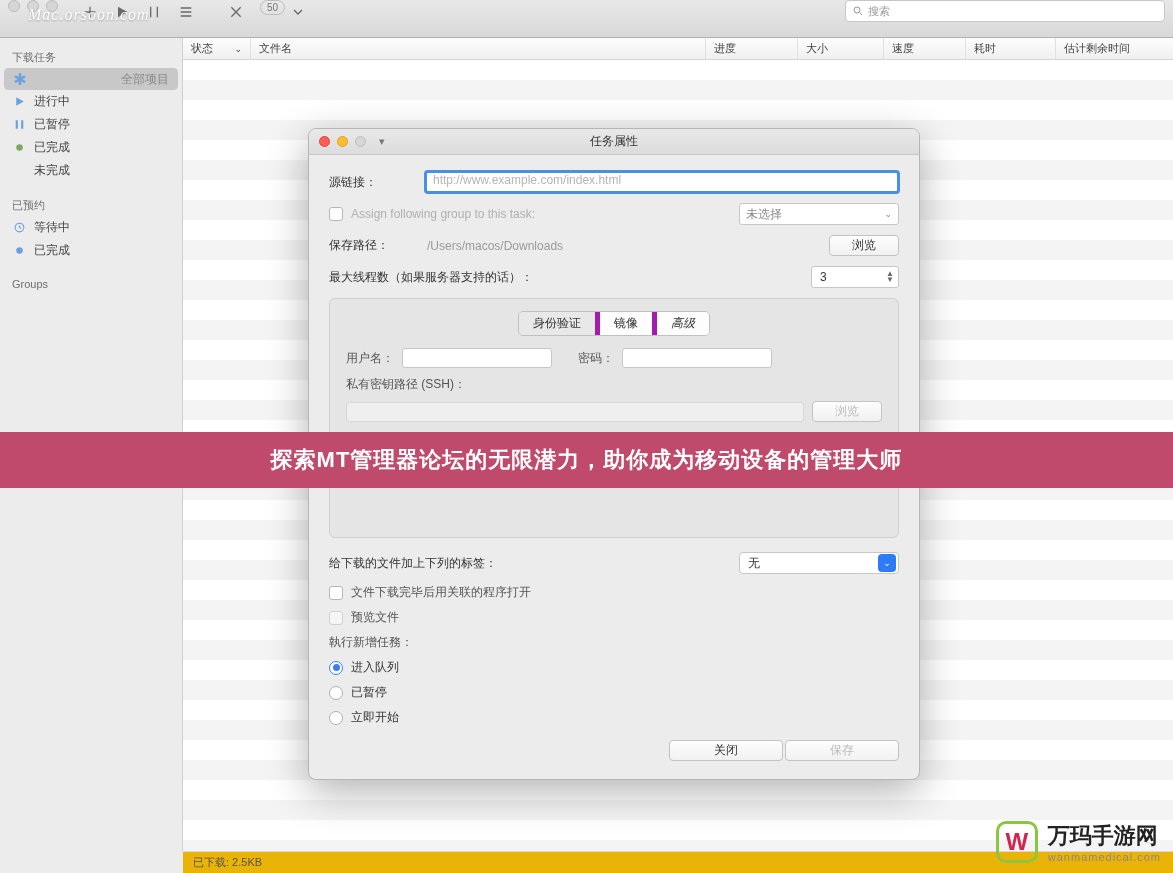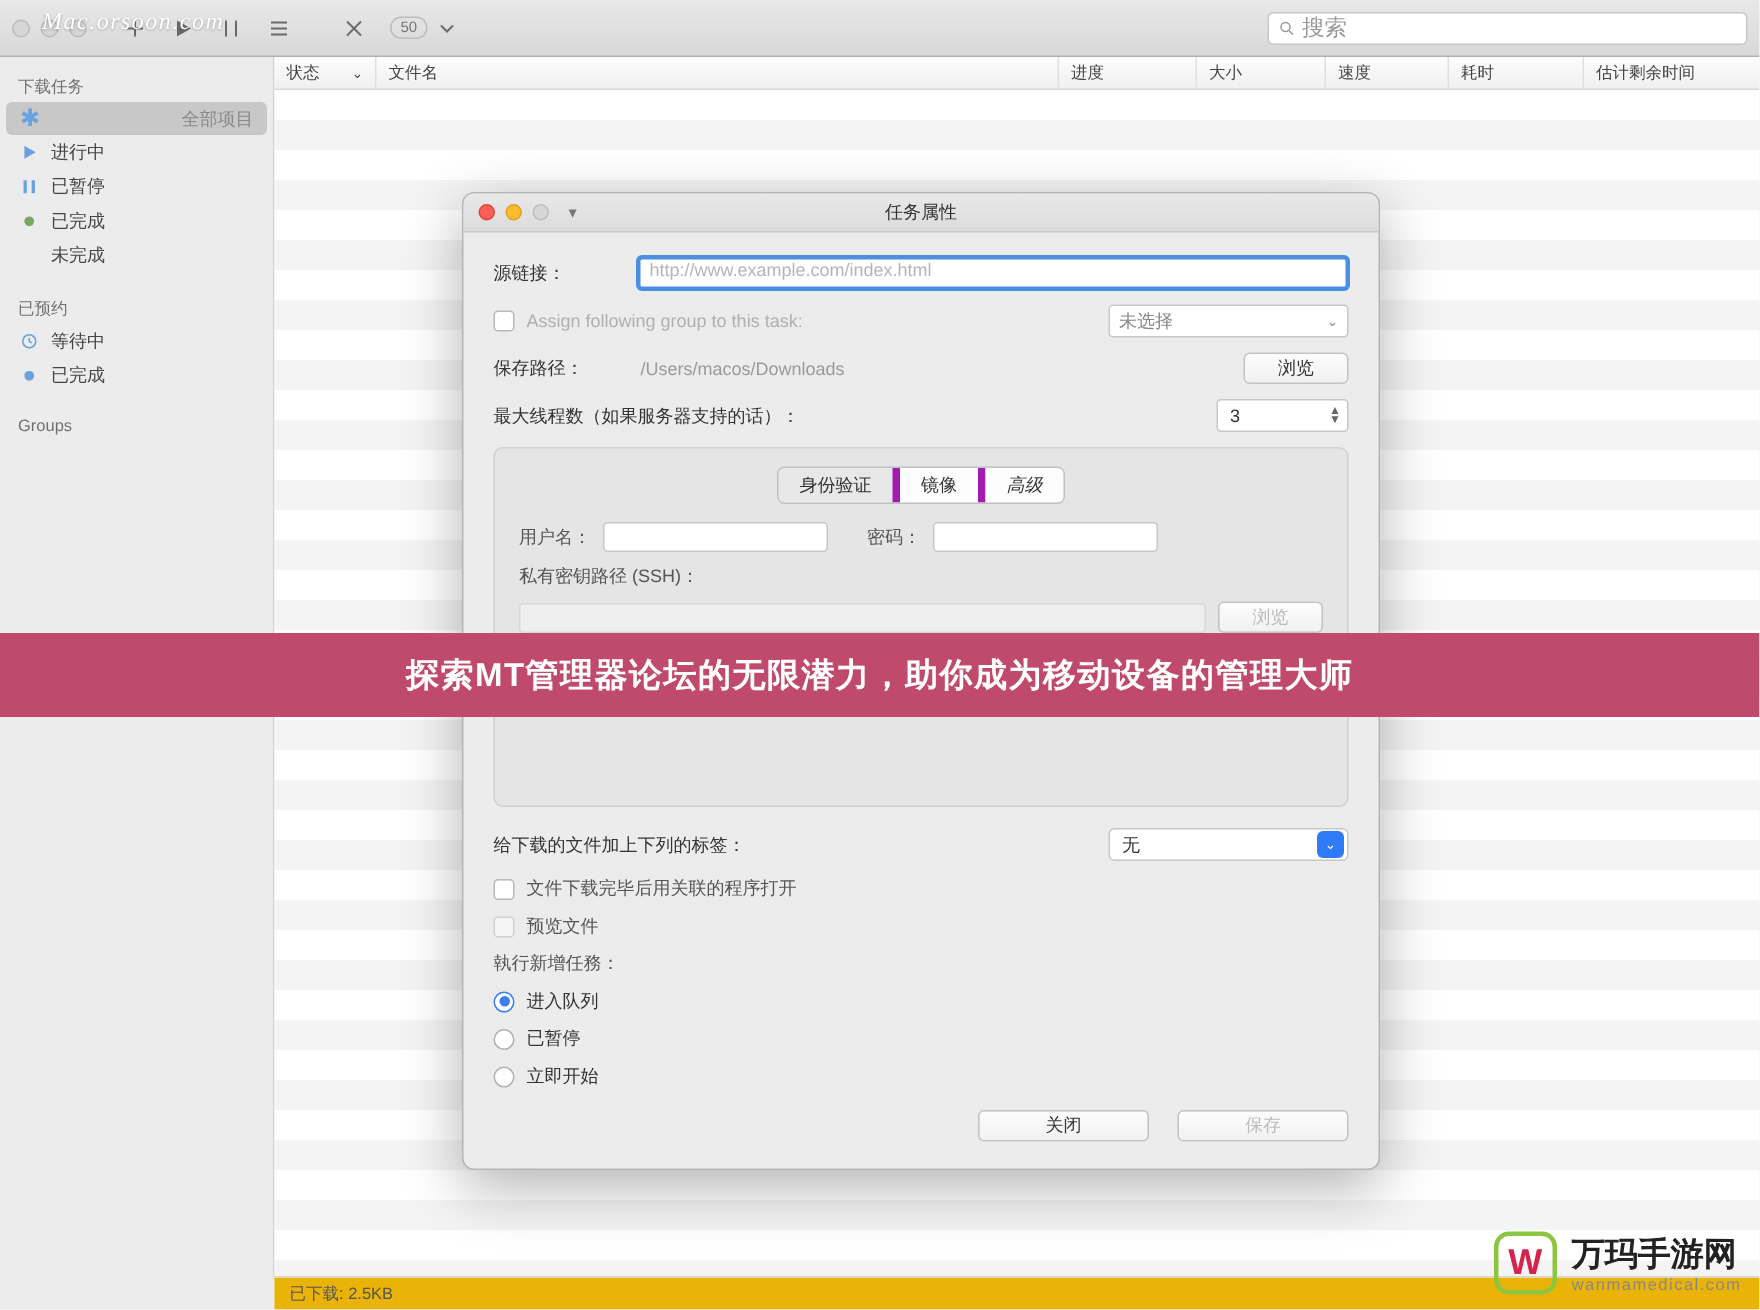--- a/index.html
+++ b/index.html
@@ -1,25 +1,25 @@
 <!DOCTYPE html>
 <html><head>
 <meta charset="utf-8">
 <style>
 * { margin: 0; padding: 0; box-sizing: border-box; font-family: -apple-system, "Helvetica Neue", Arial, sans-serif; }
 body { width: 1173px; height: 873px; background: #ececec; overflow: hidden; position: relative; font-size: 13px; color: #333; }
 
 
-.toolbar { height: 38px; background: linear-gradient(#e8e8e8,#d8d8d8); border-bottom: 1px solid #b0b0b0; display: flex; align-items: center; padding: 0 8px; gap:4px; }
+.toolbar { height: 38px; background: linear-gradient(#e8e8e8,#d8d8d8); border-bottom: 1px solid #b0b0b0; display: flex; align-items: flex-start; padding: 0 8px; gap:4px; }
 .traffic { display:flex; gap:7px; margin-right:14px; }
 .tldot { width:12px; height:12px; border-radius:50%; background:#d6d6d6; border:1px solid #bcbcbc; }
 .tbtn { width:28px; height:24px; display:flex; align-items:center; justify-content:center; color:#6a6a6a; border-radius:4px; }
 .tbtn svg{width:16px;height:16px;stroke:#6a6a6a;fill:none;stroke-width:2;}
 .tbadge { border:1px solid #bcbcbc; border-radius:10px; padding:1px 6px; font-size:10px; color:#777; margin-left:6px;}
-.tsearch { margin-left:auto; width:320px; height:22px; background:#fff; border:1px solid #c7c7c7; border-radius:4px; display:flex; align-items:center; padding:0 6px; color:#999; font-size:15px;}
+.tsearch { margin-left:auto; width:320px; height:22px; background:#fff; border:1px solid #c7c7c7; border-radius:4px; display:flex; align-items:center; padding:0 6px; color:#999; font-size:11px;}
 .tsearch svg{width:12px;height:12px;stroke:#999;fill:none;stroke-width:2;margin-right:4px;}
 
 
 .main { display:flex; height: calc(100% - 38px - 22px); }
 .sidebar { width:183px; background:#ececec; border-right:1px solid #d0d0d0; padding-top:6px; font-size:12px; }
 .sb-header { color:#707070; font-size:11px; padding:6px 12px 3px; }
 .sb-item { display:flex; align-items:center; gap:8px; padding:3px 12px; color:#444; }
 .sb-item.sel { background:#c8c8c8; border-radius:4px; margin:0 4px; padding:3px 8px; }
 .sb-ic { width:14px; height:14px; display:flex; align-items:center; justify-content:center; }
 .sb-ic svg{width:13px;height:13px;}
@@ -72,24 +72,24 @@
 .chk{width:14px;height:14px;border:1px solid #b8b8b8;border-radius:3px;background:#fff;display:inline-flex;align-items:center;justify-content:center;}
 .chk.on{background:#5b8def;border-color:#4178d8;color:#fff;font-size:10px;}
 .chkdis{color:#b0b0b0;}
 .radio{width:14px;height:14px;border:1px solid #b0b0b0;border-radius:50%;background:#fff;display:inline-flex;align-items:center;justify-content:center;}
 .radio.on{border-color:#3b7ded;}
 .radio.on::after{content:'';width:7px;height:7px;background:#3b7ded;border-radius:50%;}
 
 .tagsel{display:flex;align-items:center;justify-content:space-between;width:160px;height:22px;background:#fff;border:1px solid #c7c7c7;border-radius:4px;padding:0 2px 0 8px;font-size:12px;}
 .tagbtn{width:18px;height:18px;background:#2f7af6;border-radius:4px;color:#fff;display:flex;align-items:center;justify-content:center;font-size:9px;}
 
-.dlg-buttons{display:flex;justify-content:flex-end;gap:19px;margin-top:14px;}
-
-
-.banner{position:absolute;left:0;right:0;top:422px;height:56px;background:#c04a6c;display:flex;align-items:center;justify-content:center;color:#fff;font-size:22px;font-weight:600;letter-spacing:1px;}
+.dlg-buttons{display:flex;justify-content:flex-end;gap:2px;margin-top:14px;}
+
+
+.banner{position:absolute;left:0;right:0;top:432px;height:56px;background:#c04a6c;display:flex;align-items:center;justify-content:center;color:#fff;font-size:22px;font-weight:600;letter-spacing:1px;}
 
 
 .logo{position:absolute;right:12px;bottom:10px;display:flex;align-items:center;gap:10px;}
 .logo-ic{width:42px;height:42px;border:3px solid #8cc641;border-radius:10px;display:flex;align-items:center;justify-content:center;color:#d5244c;font-weight:900;font-size:24px;}
 .logo-txt{display:flex;flex-direction:column;}
 .logo-cn{font-size:22px;font-weight:800;color:#222;}
 .logo-en{font-size:11px;color:#888;letter-spacing:1px;}
 </style>
 </head>
 <body>

